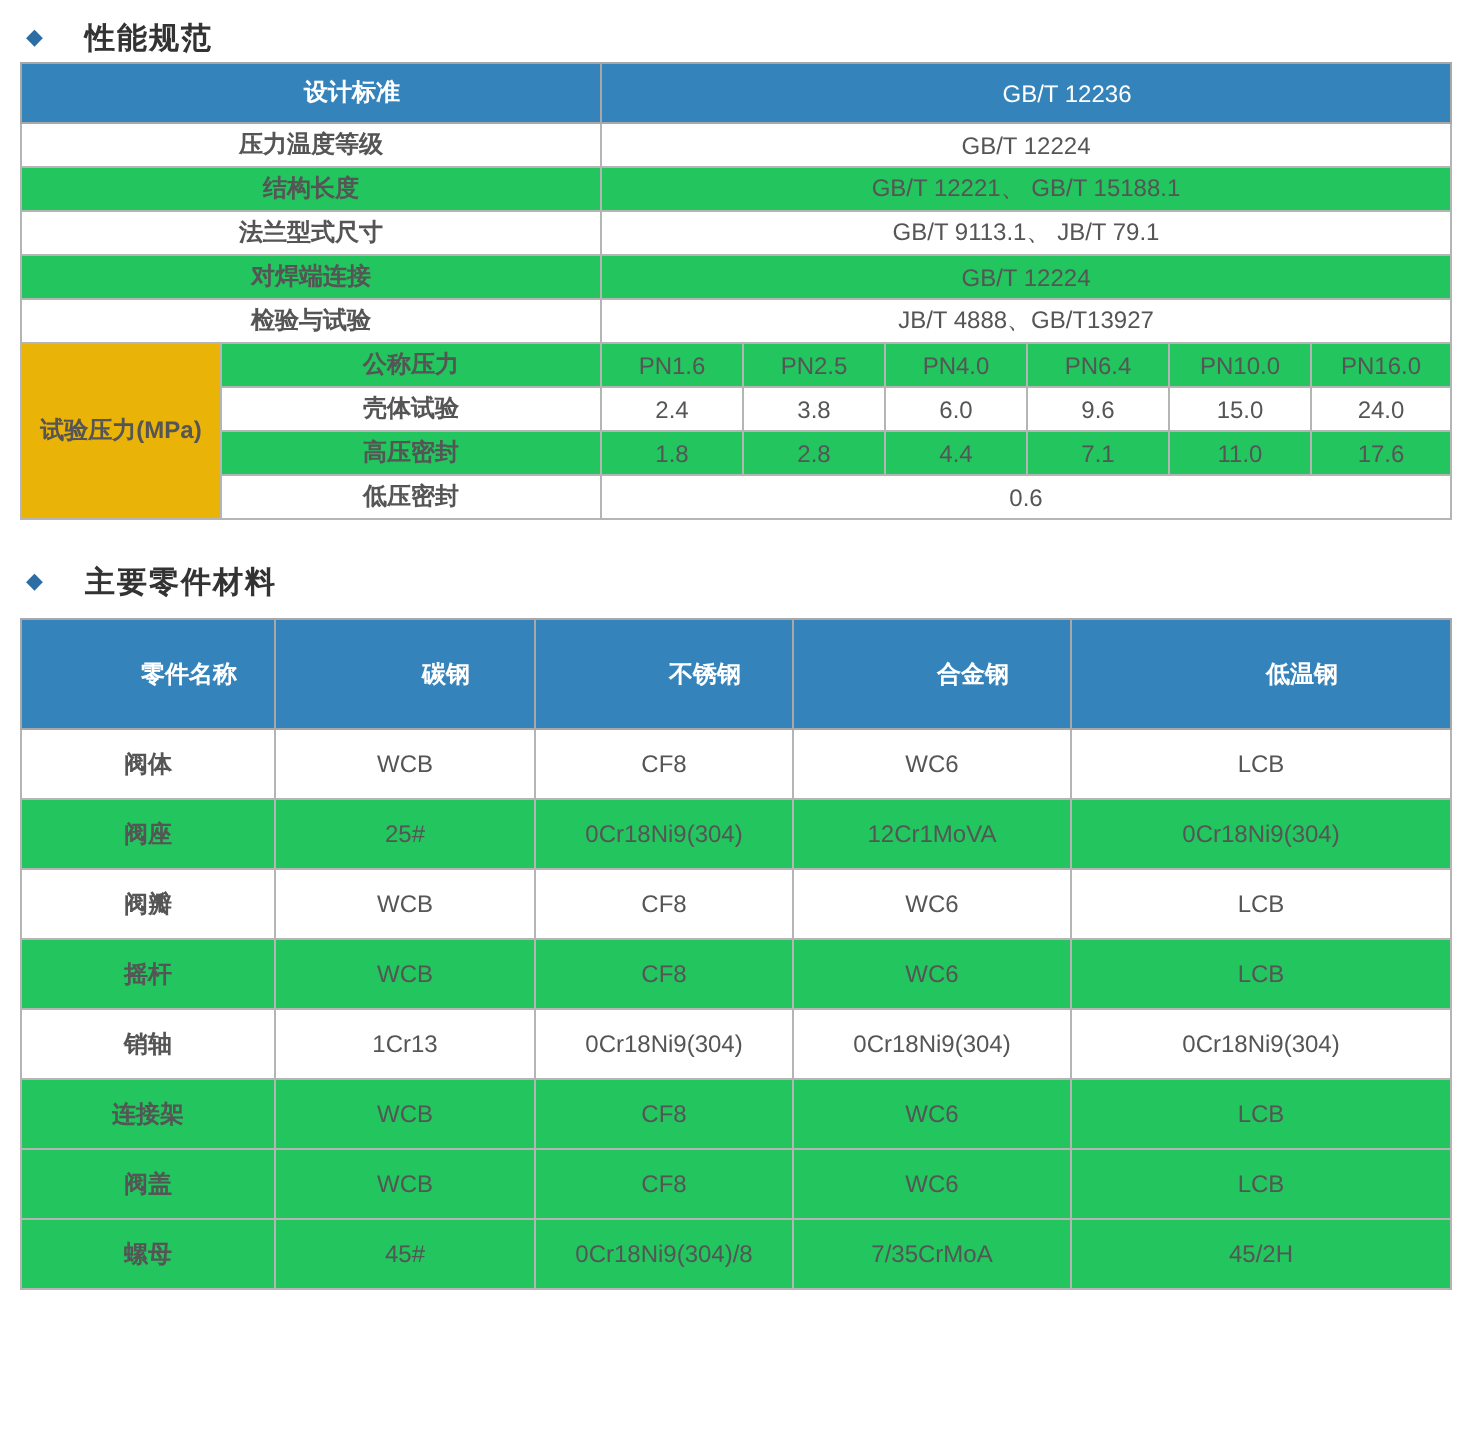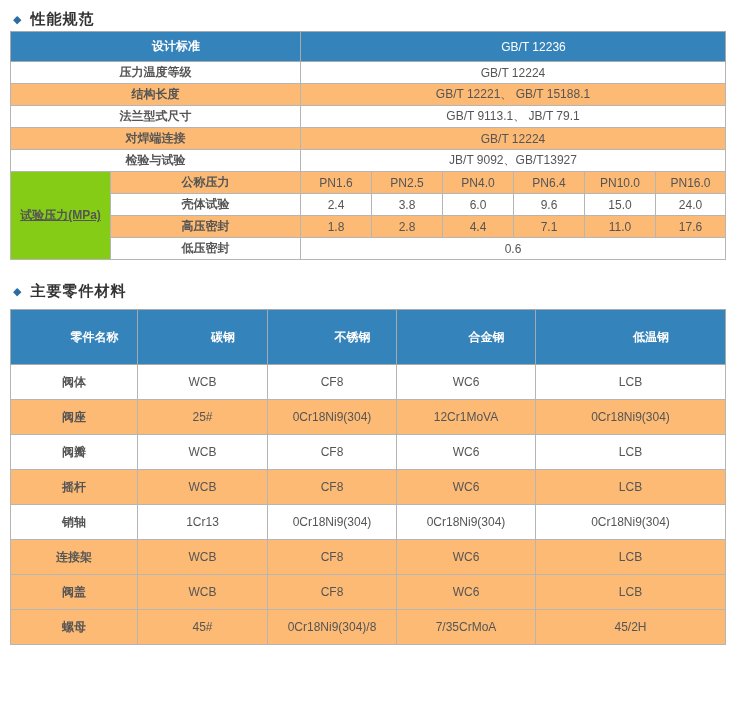--- a/index.html
+++ b/index.html
@@ -24,20 +24,21 @@
     color: #2d6da3;
     font-size: 11px;
     line-height: 1;
     margin-right: 9px;
   }
   .title-text {
     font-size: 15px;
     font-weight: bold;
     color: #333333;
     letter-spacing: 1px;
+    margin-left: 12px;
   }
 
   table {
     border-collapse: collapse;
     table-layout: fixed;
     width: 715px;
   }
   td {
     border: 1px solid #b5b5b5;
     text-align: center;
@@ -47,23 +48,23 @@
     white-space: pre-line;
     overflow: hidden;
   }
   .blue-header td {
     background: #3583bb;
     color: #ffffff;
     border-color: #a8a8a8;
     padding-left: 41px;
   }
   .row-white td { background: #ffffff; text-align: center; }
-  .row-gray  td { background: #fdba74; }
+  .row-gray  td { background: #22c55e; }
   td.label, td.part-name { font-weight: bold; }
-  td.group-label { background: #84cc16; font-weight: bold; text-decoration: underline; }
+  td.group-label { background: #eab308; font-weight: bold; }
 
   .spec-table tr       { height: 22px; }
   .spec-table tr.hdr   { height: 30px; }
 
   .materials-table { margin-top: 7px; }
   .materials-table tr      { height: 35px; }
   .materials-table tr.hdr  { height: 55px; }
   .materials-table td { line-height: 1.25; }
 
   .gap-between { height: 20px; }
@@ -105,21 +106,21 @@
       <tr class="row-white">
         <td colspan="2" class="label">法兰型式尺寸</td>
         <td colspan="6">GB/T 9113.1、 JB/T 79.1</td>
       </tr>
       <tr class="row-gray">
         <td colspan="2" class="label">对焊端连接</td>
         <td colspan="6">GB/T 12224</td>
       </tr>
       <tr class="row-white">
         <td colspan="2" class="label">检验与试验</td>
-        <td colspan="6">JB/T 9092、GB/T13927</td>
+        <td colspan="6">JB/T 4888、GB/T13927</td>
       </tr>
       <tr class="row-gray">
         <td rowspan="4" class="group-label">试验压力(MPa)</td>
         <td class="label">公称压力</td>
         <td>PN1.6</td>
         <td>PN2.5</td>
         <td>PN4.0</td>
         <td>PN6.4</td>
         <td>PN10.0</td>
         <td>PN16.0</td>

